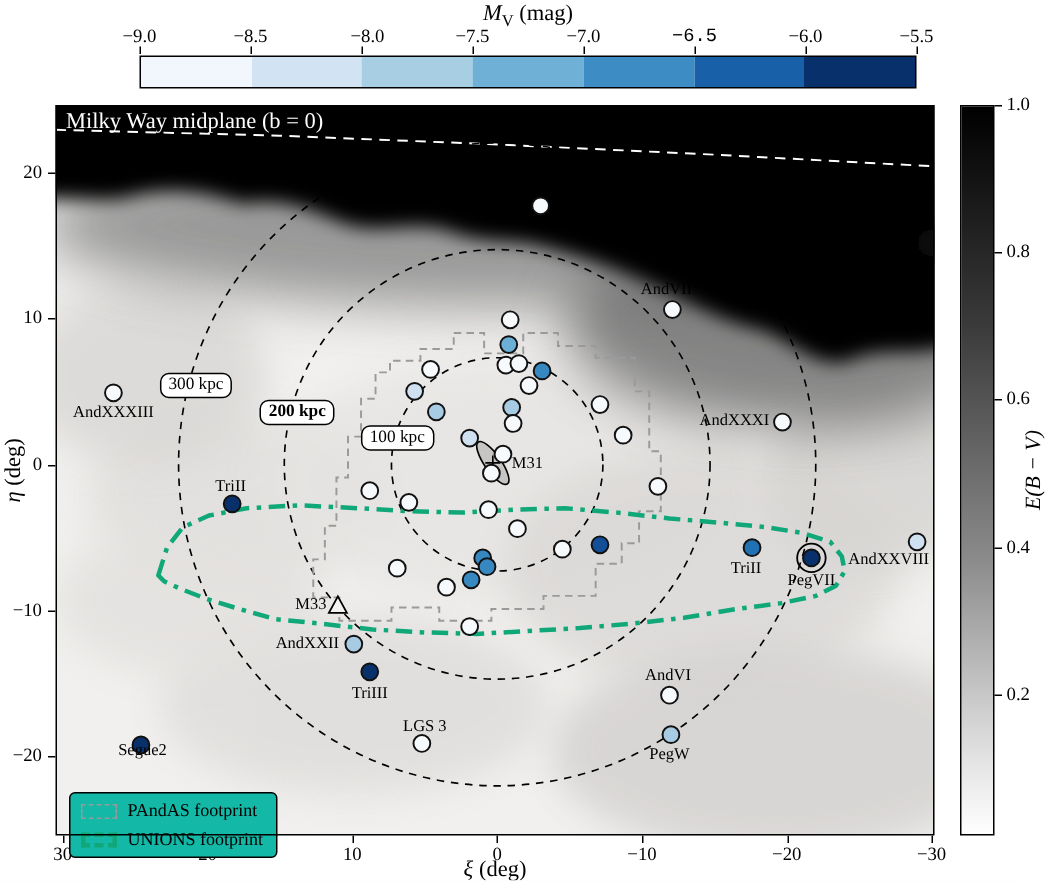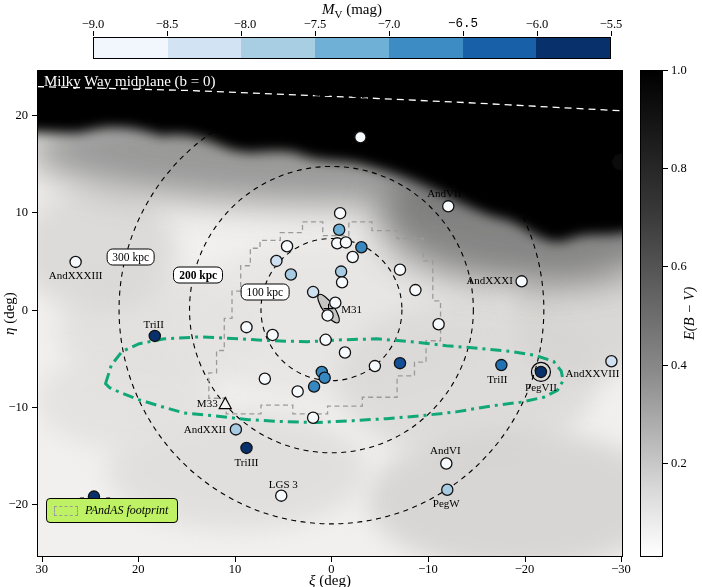--- a/index.html
+++ b/index.html
@@ -22,22 +22,22 @@
              transform:rotate(180deg);text-align:center;font-size:14.5px;font-style:italic;white-space:nowrap;}
   
   #plot{position:absolute;left:37px;top:70px;width:586px;height:487px;}
   #plot-frame{position:absolute;inset:0;border:1.6px solid #000;pointer-events:none;z-index:40;}
   #plot svg{position:absolute;left:0;top:0;z-index:5;}
   .plab{position:absolute;transform:translate(-50%,-50%);font-size:11px;white-space:nowrap;z-index:20;}
   .kpc{position:absolute;transform:translate(-50%,-50%);font-size:11.5px;background:#fff;border:1.3px solid #000;
        border-radius:6px;padding:0px 5px;line-height:15px;z-index:22;white-space:nowrap;}
   #mw-label{position:absolute;left:7px;top:3px;color:#fff;font-size:15px;z-index:20;white-space:nowrap;}
   
-  #legend{position:absolute;left:9px;top:428px;z-index:30;background:#bef264;border:1.5px solid #000;border-radius:4px;
-          padding:4px 9px 4px 7px;display:flex;flex-direction:column;gap:4px;font-style:italic;}
+  #legend{position:absolute;left:9px;top:458px;z-index:30;background:#14b8a6;border:1.5px solid #000;border-radius:4px;
+          padding:4px 9px 4px 7px;display:flex;flex-direction:column;gap:4px;}
   .leg-row{display:flex;align-items:center;gap:7px;font-size:12px;white-space:nowrap;}
   .leg-samp{width:24px;height:10px;box-sizing:border-box;}
   #leg-samp-pandas{border:1.6px dashed #9a9a9a;}
   #leg-samp-unions{border:3px dashed #10a878;}
   
   .xtick{position:absolute;width:1px;height:5px;background:#000;top:557px;}
   .xlab{position:absolute;top:562px;transform:translateX(-50%);font-size:12.5px;}
   .ytick{position:absolute;left:32px;width:5px;height:1px;background:#000;}
   .ylab{position:absolute;left:0;width:28px;text-align:right;transform:translateY(-50%);font-size:12.5px;}
   #xlabel{position:absolute;left:37px;top:572px;width:586px;text-align:center;font-size:15px;}
@@ -173,20 +173,24 @@
         <div class="plab" style="left: 57.9588px; top: 430px;">Segue2</div>
         <div class="plab" style="left: 246.247px; top: 413.638px;">LGS 3</div>
         <div class="plab" style="left: 408.331px; top: 380.496px;">AndVI</div>
         <div class="plab" style="left: 409.297px; top: 432.794px;">PegW</div>
       </div>
     <div id="legend">
       <div class="leg-row">
         <span class="leg-samp" id="leg-samp-pandas"></span>
         <span>PAndAS footprint</span>
       </div>
+      <div class="leg-row">
+        <span class="leg-samp" id="leg-samp-unions"></span>
+        <span>UNIONS footprint</span>
+      </div>
     </div>
     <div id="plot-frame"></div>
   </div>
 
   <div id="xlabel"><span class="gvar">ξ</span><span> (deg)</span></div>
   <div id="ylabel"><span class="gvar">η</span><span> (deg)</span></div>
 <div class="cbt-tick" style="left: 93px;"></div>
     <div class="cbt-lab" style="left: 93px;">−9.0</div>
     <div class="cbt-tick" style="left: 167px;"></div>
     <div class="cbt-lab" style="left: 167px;">−8.5</div>

